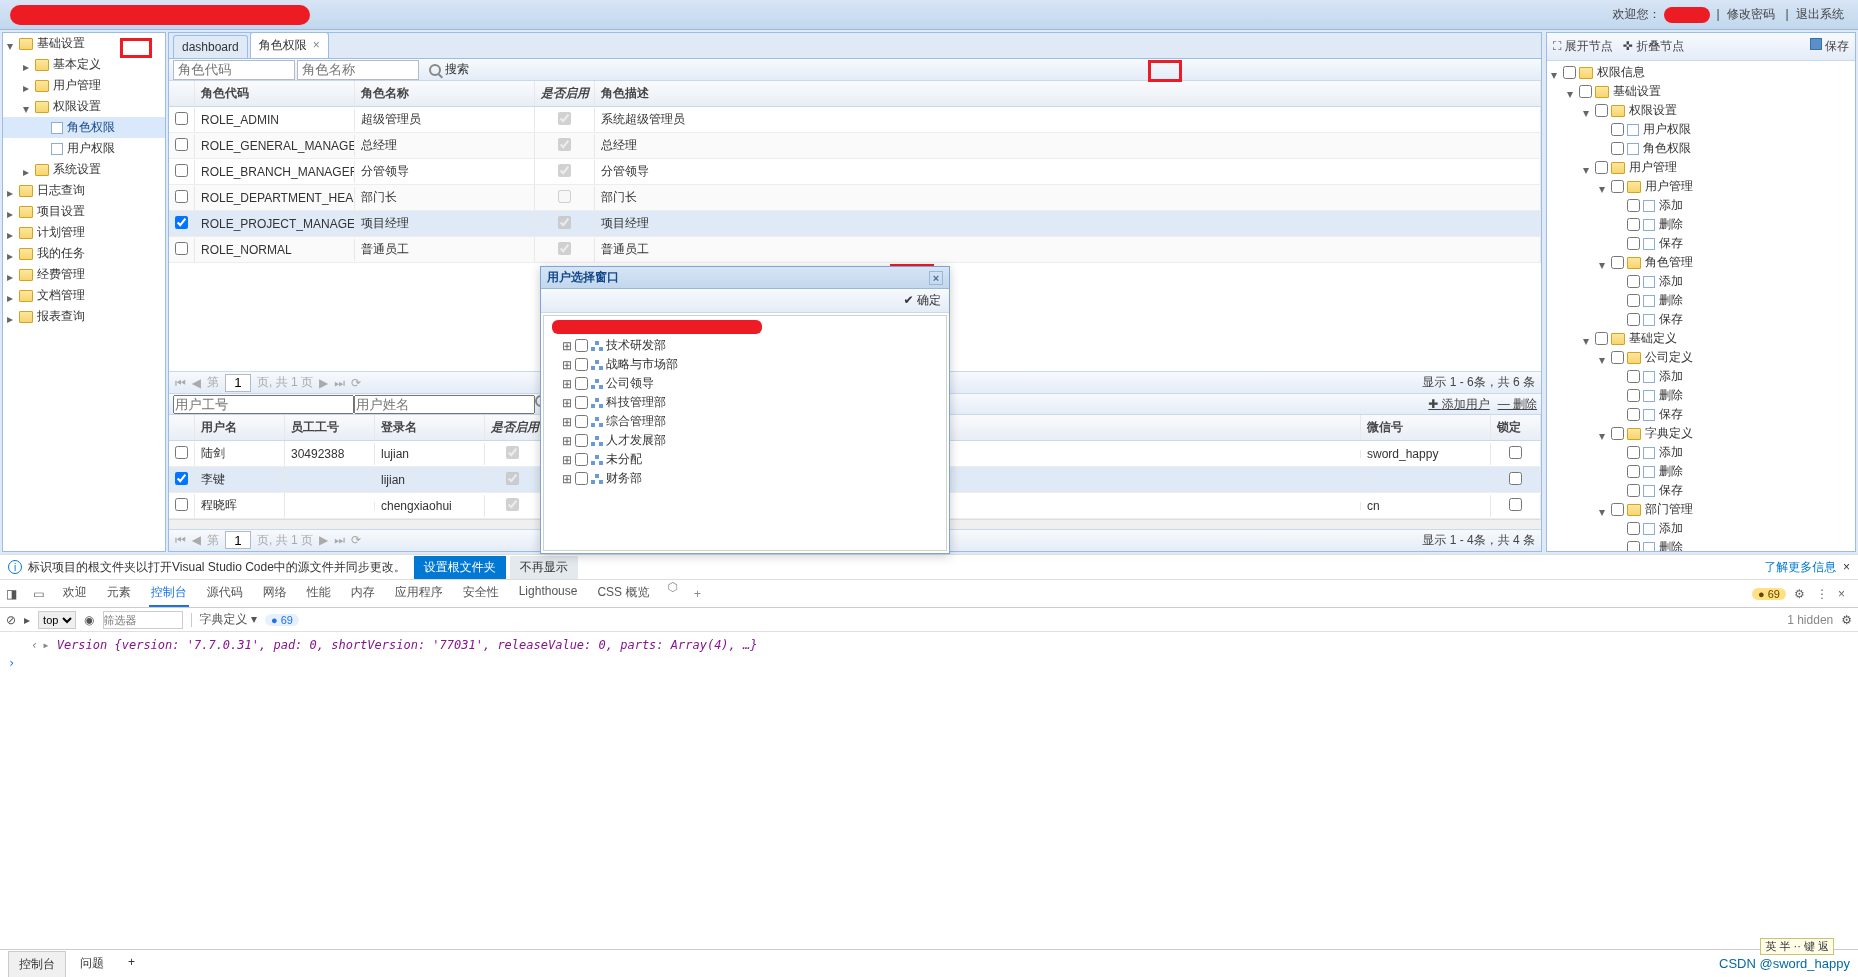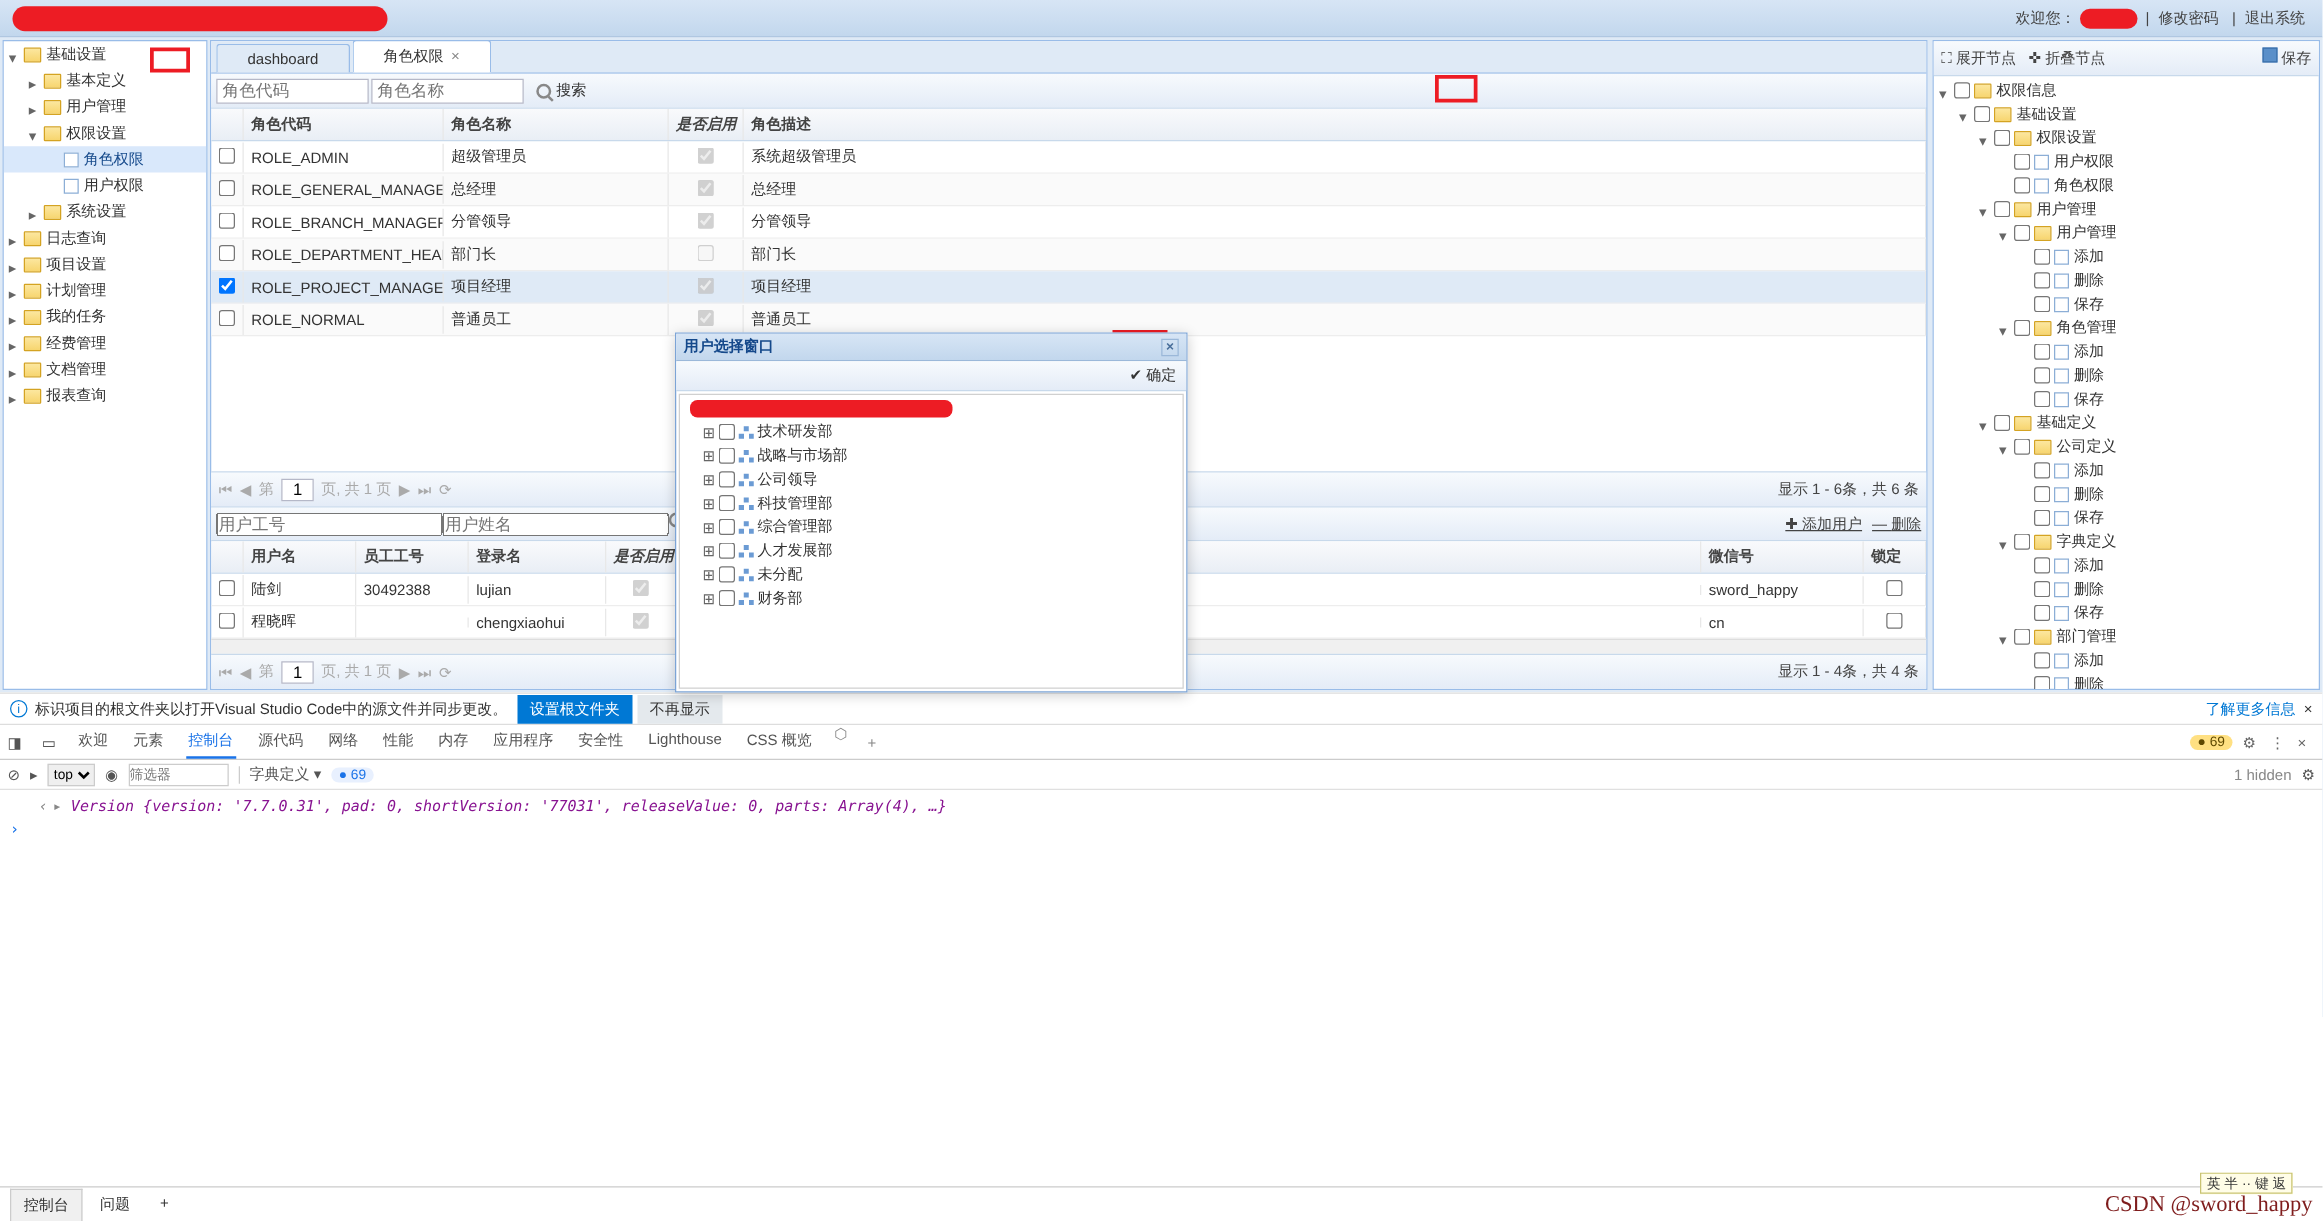--- a/index.html
+++ b/index.html
@@ -19,21 +19,21 @@
 .tree-arrow { display: inline-block; width: 10px; height: 10px; margin-right: 2px; }
 .arrow-down::before { content: "▾"; color: #666; }
 .arrow-right::before { content: "▸"; color: #666; }
 .folder-icon { display: inline-block; width: 14px; height: 12px; margin-right: 4px; background: linear-gradient(#fce79f, #f7d56f); border: 1px solid #d4a322; border-radius: 1px; }
 .leaf-icon { display: inline-block; width: 12px; height: 12px; margin-right: 4px; background: #fff; border: 1px solid #8caed6; }
 .nav-tree .selected { background: #d9e8fb; color: #15498b; }
 .red-box { position: absolute; border: 3px solid #ed1c24; background: transparent; pointer-events: none; }
 .content-area { flex: 1; display: flex; margin: 2px 2px 2px 0; }
 .center-panel { flex: 1; background: #fff; border: 1px solid #99bce8; display: flex; flex-direction: column; margin-right: 4px; }
 .tabs { height: 26px; background: #dfeaf6; border-bottom: 1px solid #99bce8; display: flex; align-items: flex-end; padding-left: 4px; }
-.tab { padding: 4px 24px; background: #dfeaf6; border: 1px solid #99bce8; border-bottom: none; border-radius: 3px 3px 0 0; margin-right: 2px; cursor: pointer; }
+.tab { padding: 4px 8px; background: #dfeaf6; border: 1px solid #99bce8; border-bottom: none; border-radius: 3px 3px 0 0; margin-right: 2px; cursor: pointer; }
 .tab.active { background: #fff; }
 .tab .close { margin-left: 6px; color: #888; }
 .toolbar { height: 28px; background: linear-gradient(#f7fafd, #e4ecf7); border-bottom: 1px solid #c8d9eb; display: flex; align-items: center; padding: 0 4px; }
 .toolbar input { height: 20px; border: 1px solid #b5b8c8; padding: 0 4px; width: 122px; margin-right: 2px; }
 .toolbar .search-btn { display: flex; align-items: center; padding: 2px 8px; cursor: pointer; }
 .search-icon { display: inline-block; width: 12px; height: 12px; border: 2px solid #888; border-radius: 50%; position: relative; margin-right: 4px; }
 .search-icon::after { content: ""; position: absolute; width: 5px; height: 2px; background: #888; bottom: -3px; right: -4px; transform: rotate(45deg); }
 .grid { flex: 1; overflow: auto; }
 .grid-header { display: flex; background: linear-gradient(#f9fafc, #e9eef5); border-bottom: 1px solid #c8d9eb; font-weight: bold; color: #444; }
 .grid-header .cell, .grid-row .cell { padding: 4px 6px; border-right: 1px solid #e8e8e8; overflow: hidden; white-space: nowrap; }
@@ -86,21 +86,21 @@
 .console-toolbar .pill { background: #e8f0fe; color: #1a73e8; border-radius: 8px; padding: 0 6px; font-size: 11px; }
 .console-body { padding: 4px 8px; font-family: Consolas, monospace; font-size: 12px; }
 .console-line { padding: 2px 0; }
 .console-line .chev { color: #888; margin-right: 4px; }
 .console-line.return { color: #888; font-style: italic; margin-left: 23px; }
 .console-line.return .obj { color: #881391; font-style: italic; }
 .bottom-tabs { position: fixed; bottom: 0; left: 0; right: 0; height: 28px; border-top: 1px solid #ccc; display: flex; align-items: center; padding: 0 8px; background: #fff; justify-content: space-between; }
 .bottom-tabs .tabs2 { display: flex; gap: 4px; }
 .bottom-tabs .tab2 { padding: 4px 10px; cursor: pointer; }
 .bottom-tabs .tab2.active { background: #f0f0f0; border: 1px solid #ccc; border-bottom: none; }
-.watermark { color: #7f1d1d; font-size: 18px; font-family: Liberation Serif, serif; }
+.watermark { color: #0369a1; font-size: 13px; }
 .ime { position: fixed; bottom: 22px; right: 24px; background: #fffde7; border: 1px solid #c9c372; padding: 0 4px; font-size: 11px; }
 input[type=checkbox] { width: 13px; height: 13px; }
 .scrollbar-fake { height: 12px; background: #f0f0f0; border-top: 1px solid #ddd; }
 </style>
 </head>
 <body>
 
 <div class="app-header">
   <div class="left">
       <div class="red-blob"></div>
@@ -298,20 +298,31 @@
         <div id="user-rows">
             <div class="grid-row">
               <div class="cell cb-cell"><input type="checkbox" style=""></div>
               <div class="cell" style="width:90px">陆剑</div>
               <div class="cell" style="width:90px">30492388</div>
               <div class="cell" style="width:110px">lujian</div>
               <div class="cell" style="width:56px;text-align:center"><input type="checkbox" disabled="" checked="" style=""></div>
               <div class="cell" style="width:60px">数字</div>
               <div class="cell" style="flex:1"></div>
               <div class="cell" style="width:130px">sword_happy</div>
+              <div class="cell" style="width:50px;text-align:center"><input type="checkbox" style=""></div>
+            </div>
+            <div class="grid-row selected">
+              <div class="cell cb-cell"><input type="checkbox" checked="" style=""></div>
+              <div class="cell" style="width:90px">李键</div>
+              <div class="cell" style="width:90px"></div>
+              <div class="cell" style="width:110px">lijian</div>
+              <div class="cell" style="width:56px;text-align:center"><input type="checkbox" disabled="" checked="" style=""></div>
+              <div class="cell" style="width:60px">培训</div>
+              <div class="cell" style="flex:1"></div>
+              <div class="cell" style="width:130px"></div>
               <div class="cell" style="width:50px;text-align:center"><input type="checkbox" style=""></div>
             </div>
             <div class="grid-row">
               <div class="cell cb-cell"><input type="checkbox" style=""></div>
               <div class="cell" style="width:90px">程晓晖</div>
               <div class="cell" style="width:90px"></div>
               <div class="cell" style="width:110px">chengxiaohui</div>
               <div class="cell" style="width:56px;text-align:center"><input type="checkbox" disabled="" checked="" style=""></div>
               <div class="cell" style="width:60px">数字</div>
               <div class="cell" style="flex:1"></div>

